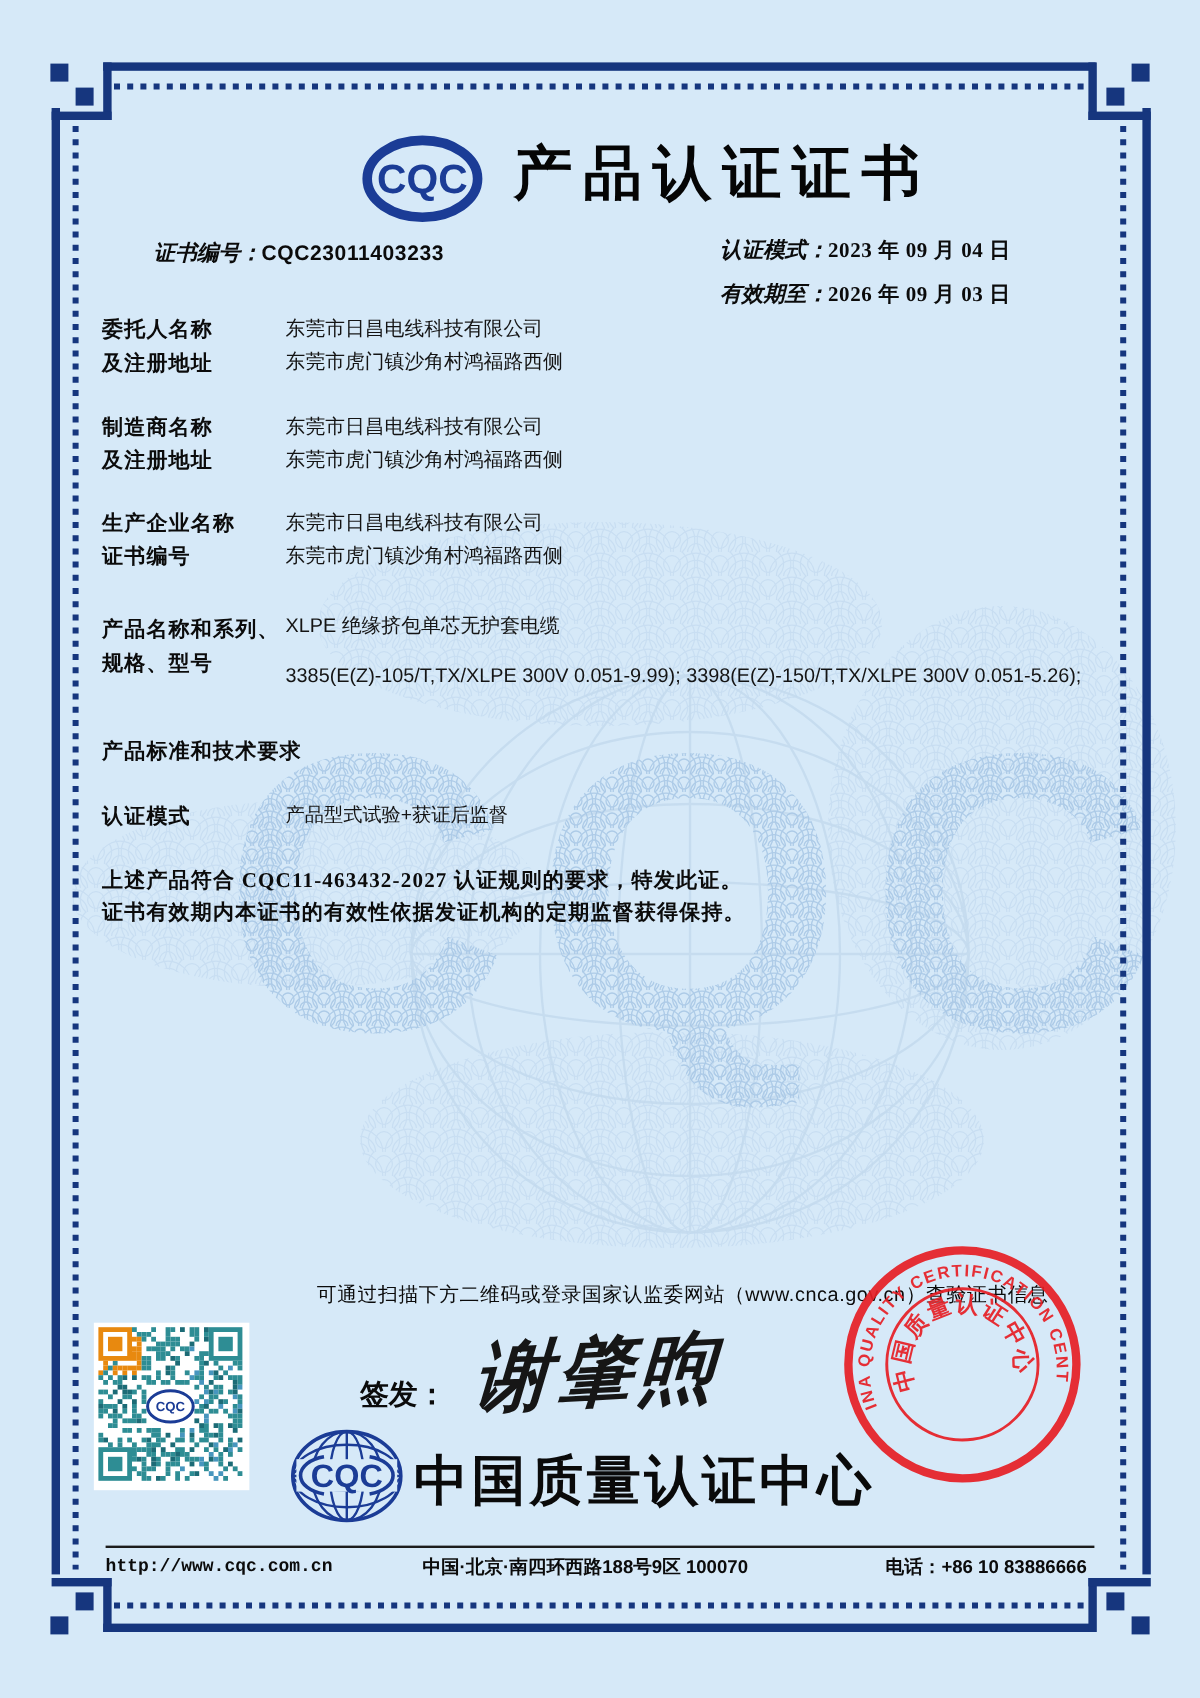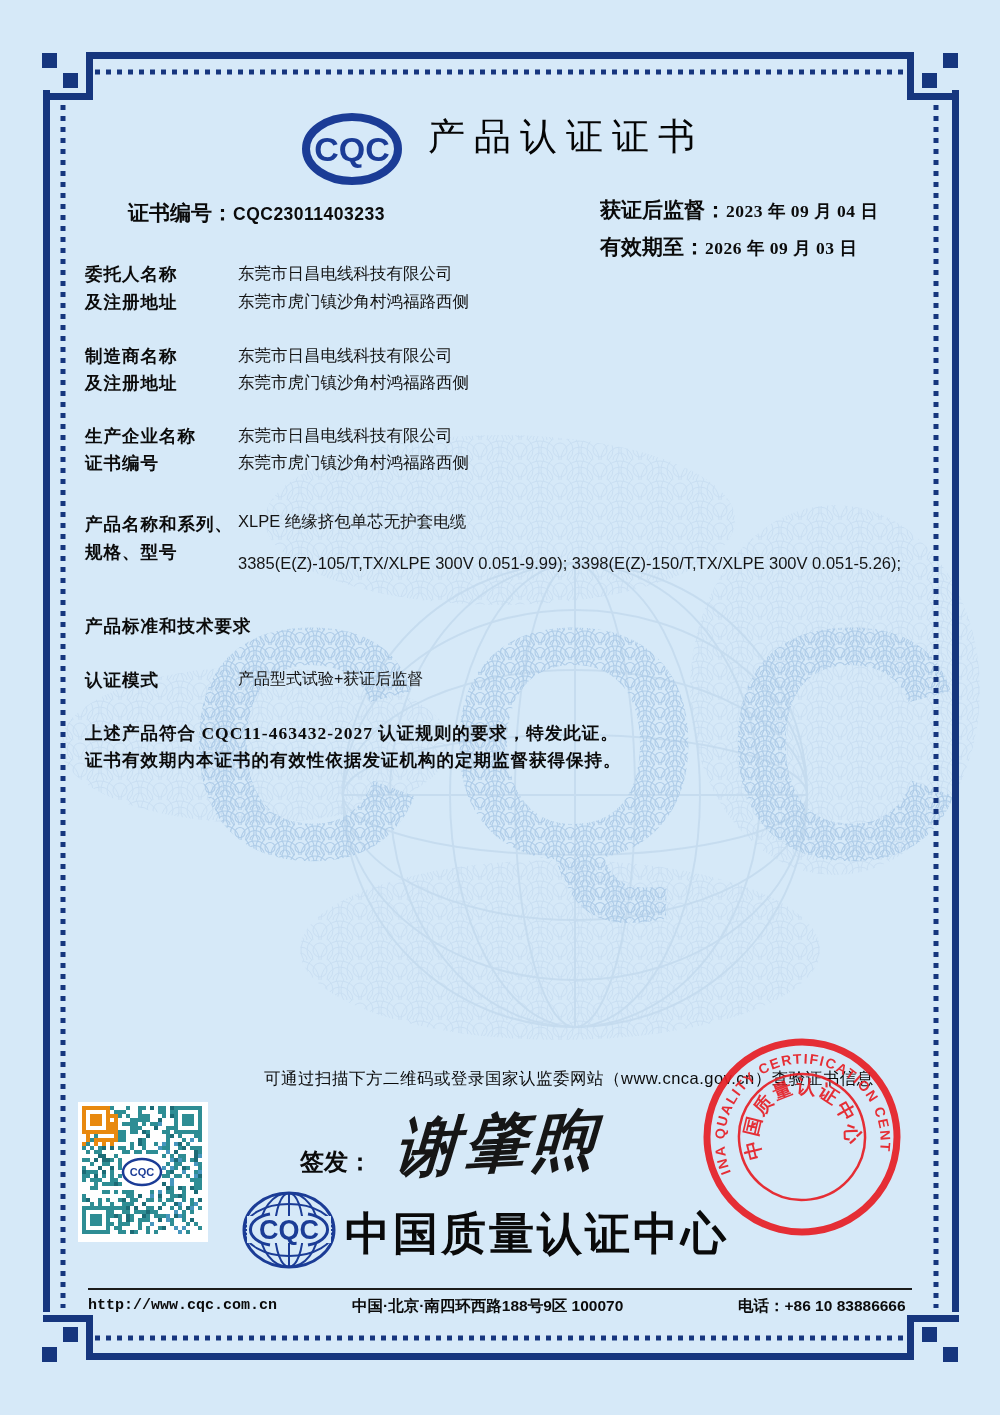--- a/index.html
+++ b/index.html
@@ -5,23 +5,23 @@
   html,body{margin:0;padding:0;}
   .page{
     position:relative;width:1000px;height:1415px;overflow:hidden;
     background:#d6e9f8;
     font-family:"Liberation Sans","DejaVu Sans",sans-serif;
     color:#0b0b0b;
   }
   .abs{position:absolute;white-space:nowrap;}
   svg{display:block;}
   
-  .title{font-size:37px;font-weight:normal;letter-spacing:9px;color:#050505;}
+  .title{font-size:49px;font-weight:bold;letter-spacing:9px;color:#050505;}
   .kai{font-family:"Liberation Serif","DejaVu Serif",serif;font-weight:bold;}
-  .certno-label,.date-label{font-size:21px;}
+  .certno-label,.date-label{font-size:18px;font-style:italic;}
   .certno-val,.date-val{font-size:17.5px;font-weight:bold;letter-spacing:.5px;}
   
   .flabel{left:85px;font-size:17.5px;font-weight:bold;letter-spacing:1px;}
   .fval{left:238px;font-size:16.5px;color:#141414;letter-spacing:0;}
   .statement{font-size:17.5px;letter-spacing:1px;}
   
   .verify{font-size:16.5px;font-weight:500;letter-spacing:.5px;}
   .sign-label{font-size:24px;}
   .signature{
     font-family:"Liberation Serif","DejaVu Serif",serif;
@@ -123,21 +123,21 @@
     <text x="52" y="49" text-anchor="middle" font-family="Liberation Sans, sans-serif" font-size="34" font-weight="bold" fill="#1b3c96">CQC</text>
   </svg>
 
   <div class="abs title" style="left:428px;top:112px;">产品认证证书</div>
 
   <div class="abs" style="left:128px;top:199px;">
     <span class="kai certno-label">证书编号：</span><span class="certno-val">CQC23011403233</span>
   </div>
 
   <div class="abs" style="left:600px;top:196px;">
-    <span class="kai date-label">获证后监督：</span><span class="kai date-val">2023 年 09 月 04 日</span>
+    <span class="kai date-label">认证模式：</span><span class="kai date-val">2023 年 09 月 04 日</span>
   </div>
   <div class="abs" style="left:600px;top:233px;">
     <span class="kai date-label">有效期至：</span><span class="kai date-val">2026 年 09 月 03 日</span>
   </div>
 
   <div class="abs flabel" style="top:262px;">委托人名称</div>
   <div class="abs fval" style="top:263px;">东莞市日昌电线科技有限公司</div>
   <div class="abs flabel" style="top:290px;">及注册地址</div>
   <div class="abs fval" style="top:291px;">东莞市虎门镇沙角村鸿福路西侧</div>
 

